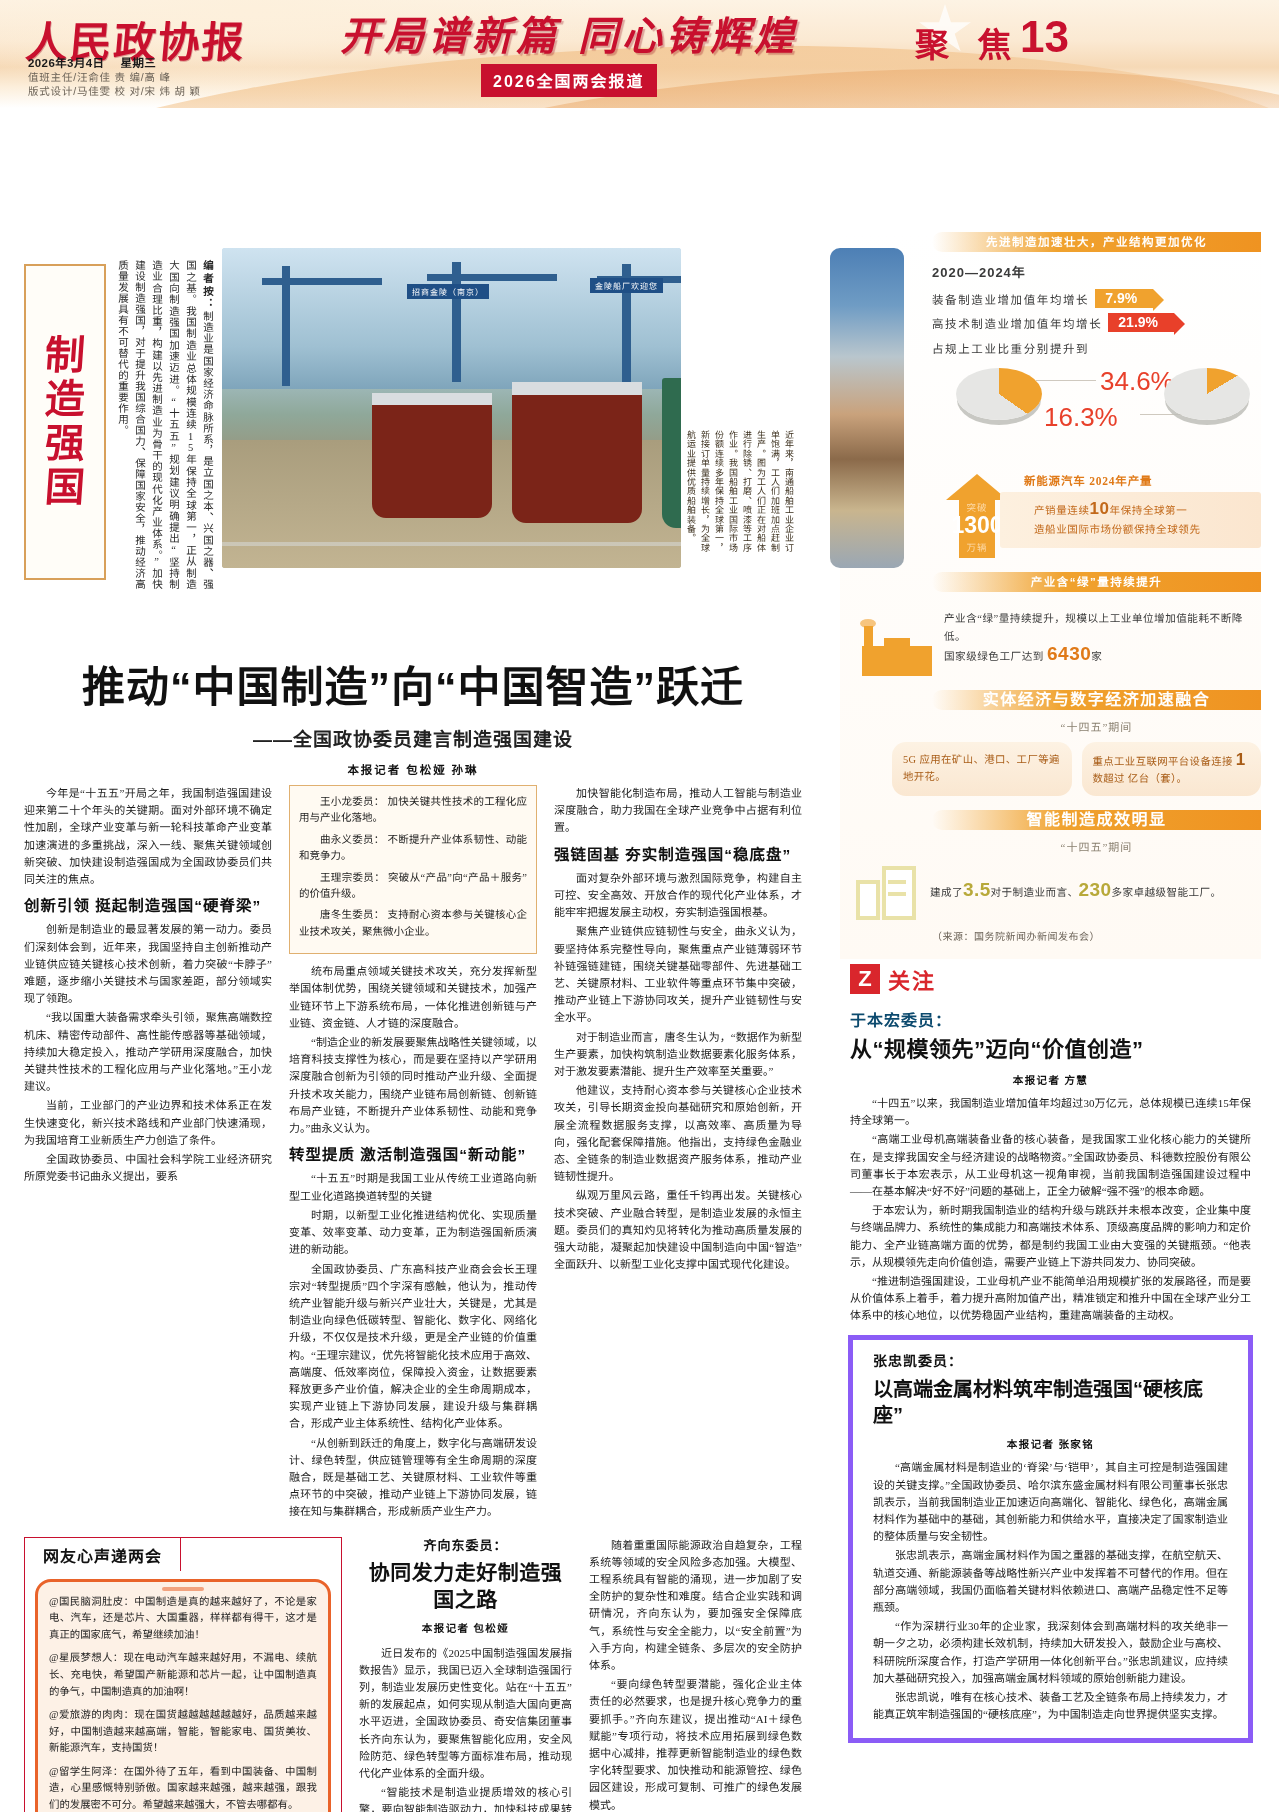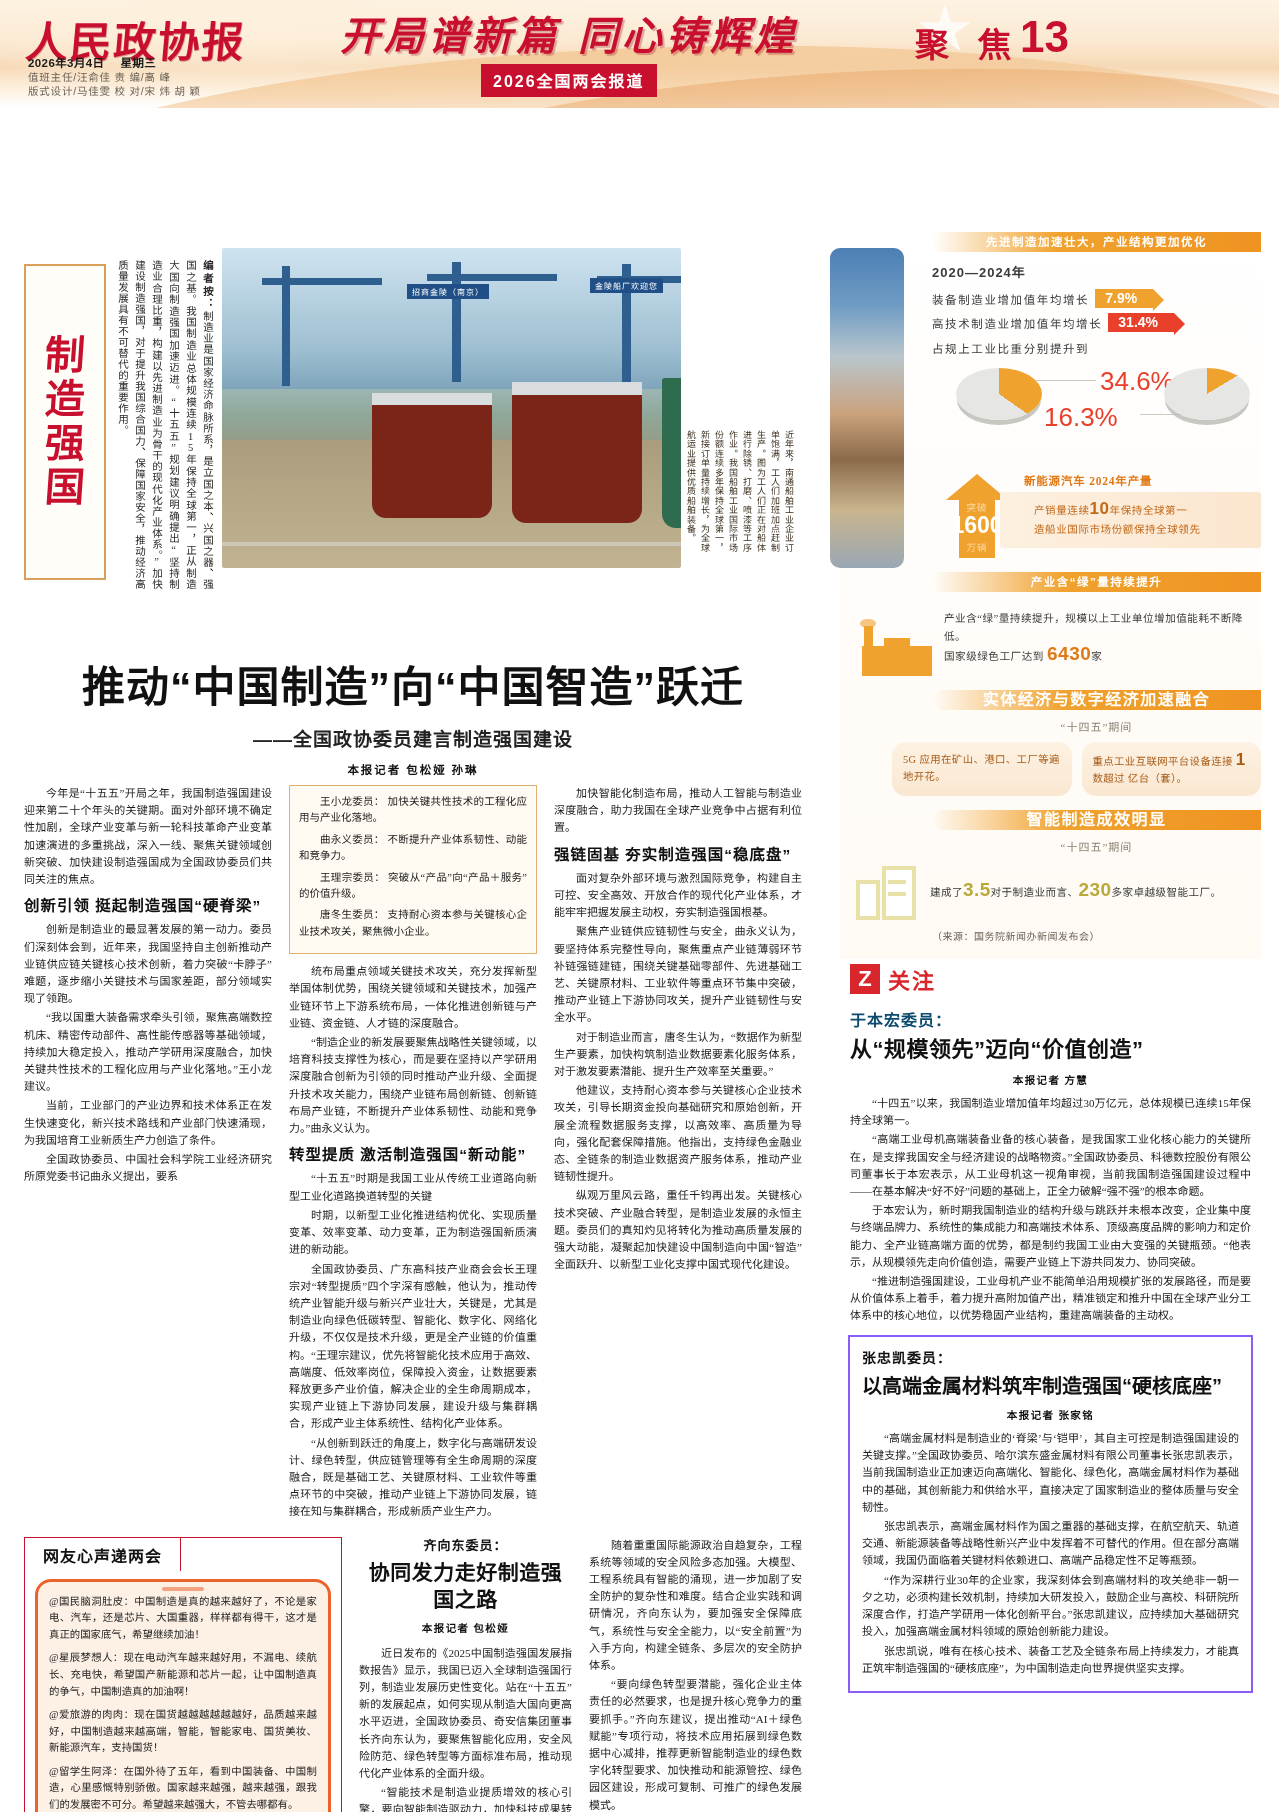--- a/index.html
+++ b/index.html
@@ -331,21 +331,21 @@
   }
   .focus-label { font-size: 22px; font-weight:700; color:#d9262c; letter-spacing:2px; font-family:"Liberation Sans",sans-serif;}
 
   .side-art { margin: 0 10px 10px; }
   .side-art .k { font-size: 16px; font-weight:700; color:#0c4a6e; letter-spacing:1px; margin-bottom: 4px; font-family:"Liberation Sans",sans-serif;}
   .side-art .t { font-size: 22px; font-weight:700; color:#111; line-height:1.32; font-family:"Liberation Sans",sans-serif; letter-spacing:.5px;}
   .side-art .b { font-size: 10.5px; font-weight:700; color:#111; margin: 8px 0 8px; letter-spacing:1.4px; text-align:center;}
   .side-art .body { font-size: 11px; line-height: 17.2px; color:#1c1c1c; text-align: justify; }
   .side-art .body p { text-indent: 2em; margin-bottom: 2px; }
 
-  .side-red-box { border: 2px solid #8b5cf6; margin: 8px 8px; padding: 10px 12px 12px; }
+  .side-red-box { border: 5px solid #8b5cf6; margin: 8px 8px; padding: 10px 20px 12px; }
 </style>
 </head>
 <body>
 
 <div class="page">
 
   <div class="masthead">
     <div class="mh-swoosh"></div>
     <div class="mh-swoosh2"></div>
     <div class="mh-star"></div>
@@ -497,21 +497,21 @@
 
         <div class="ig-body">
           <div class="ig-years">2020—2024年</div>
 
           <div class="ig-row">
             <span class="lbl">装备制造业增加值年均增长</span>
             <span class="pct o">7.9%</span>
           </div>
           <div class="ig-row">
             <span class="lbl">高技术制造业增加值年均增长</span>
-            <span class="pct r">31.4%</span>
+            <span class="pct r">21.9%</span>
           </div>
 
           <div class="ig-sub">占规上工业比重分别提升到</div>
 
           <div class="pies">
             <div class="pie" style="left:38px;top:8px;--a:125deg;">
               <div class="rim"></div>
               <div class="disk"></div>
             </div>
             <div class="leader" style="left:118px;top:20px;width:60px;"></div>
@@ -522,21 +522,21 @@
               <div class="rim"></div>
               <div class="disk"></div>
             </div>
           </div>
 
           <div class="arrow-stat">
             <div class="arrow-up">
               <div class="head"></div>
               <div class="stem"></div>
               <div class="t1">突破</div>
-              <div class="t2">1600</div>
+              <div class="t2">1300</div>
               <div class="t3">万辆</div>
             </div>
             <div class="nev-title">新能源汽车 2024年产量</div>
             <div class="nev-box">
               <div class="l">
                 <span>产销量连续</span><span class="big">10</span><span>年保持全球第一</span>
               </div>
               <div class="l">造船业国际市场份额保持全球领先</div>
             </div>
           </div>

